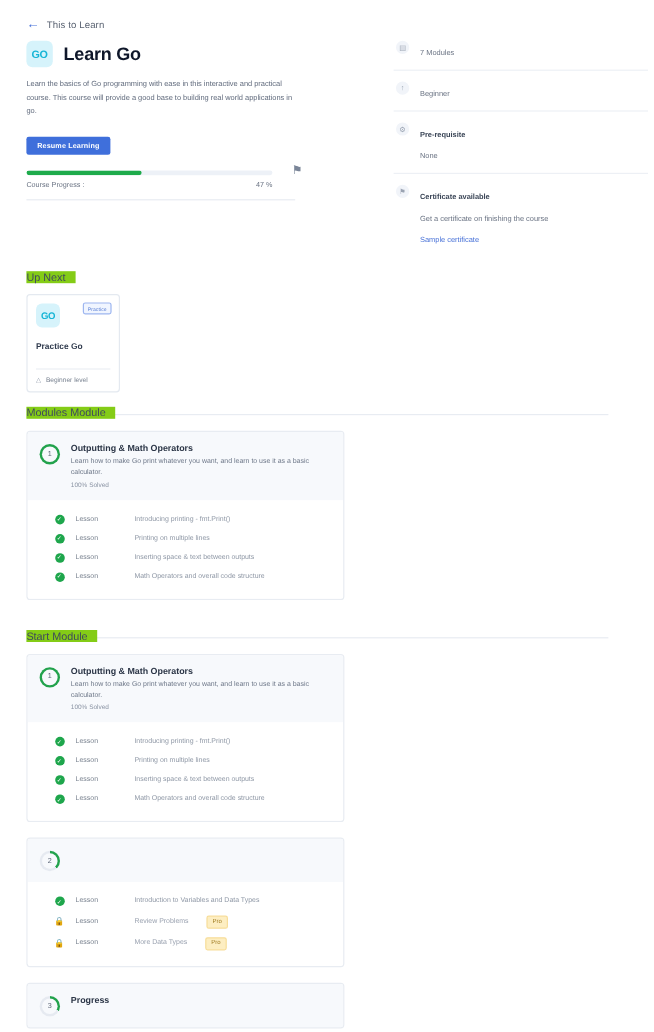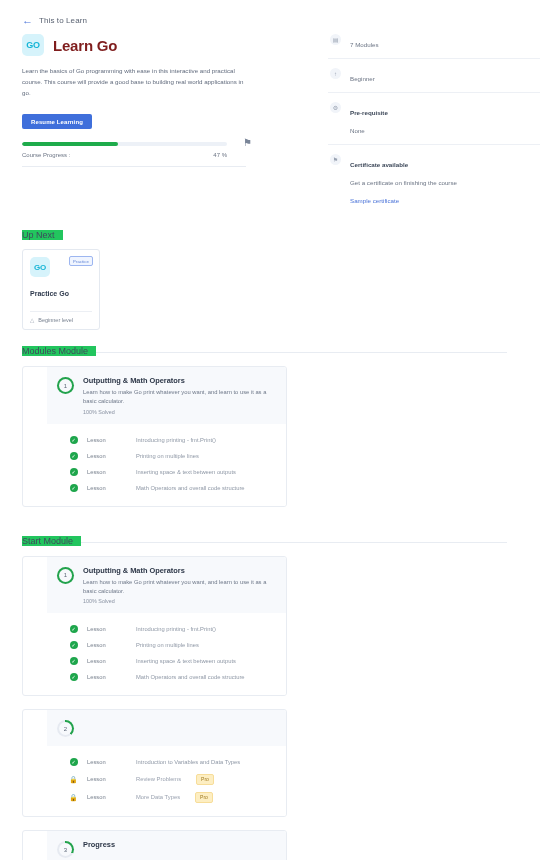--- a/index.html
+++ b/index.html
@@ -22,21 +22,21 @@
   .back-link .arrow { color: #4a73d8; font-size: 11px; line-height: 1; display:block; }
   .back-link .txt { font-size: 8px; color: #5a6372; letter-spacing: .1px; }
 
   
   .title-row { display: flex; align-items: center; gap: 9px; margin: 6px 0 10px 12px; }
   .go-logo {
     width: 22px; height: 22px; border-radius: 5px; background: #d6f3fb;
     display: flex; align-items: center; justify-content: center;
   }
   .go-logo .glyph { font-size: 9px; font-weight: bold; color: #17b5d6; letter-spacing: -.3px; font-family:"Liberation Sans",sans-serif; }
-  .course-title { font-size: 15px; font-weight: bold; color: #7f1d1d; letter-spacing: -.2px; }
+  .course-title { font-size: 15px; font-weight: bold; color: #0f172a; letter-spacing: -.2px; }
 
   
   .course-desc {
     margin: 0 0 11px 12px; width: 224px;
     font-size: 6.2px; line-height: 1.75; color: #616b7d;
   }
 
   
   .resume-btn {
     margin: 0 0 13px 12px; width: 70px; height: 15px;
@@ -65,21 +65,21 @@
   .info-strong { font-size: 6.2px; font-weight: bold; color: #3c4758; line-height: 1.55; }
   .info-plain { font-size: 6.2px; color: #6b7484; line-height: 1.6; }
   .info-link { font-size: 6.2px; color: #4a73d8; line-height: 1.6; cursor: pointer; }
 
   
   .section-head {
     font-size: 9px; color: #3f4a5c; margin: 16px 0 9px 12px;
   }
   .section-rule { border:none; border-top:1px solid #e8ecf2; margin: 0 0 0 12px; width: 485px; position:relative; top:-13px; }
   .sect-wrap { position: relative; }
-  .sect-wrap .section-head { position: relative; z-index: 2; background: #22c55e; display:inline-block; padding-right: 8px; }
+  .sect-wrap .section-head { position: relative; z-index: 2; background: #84cc16; display:inline-block; padding-right: 8px; margin-top: 12px; }
 
   
   .upnext-card {
     margin-left: 12px; width: 78px; border: 1px solid #e4e9f0; border-radius: 3px;
     background: #fff; padding: 7px 7px 6px 7px; position: relative;
   }
   .badge-practice {
     position: absolute; top: 6px; right: 6px;
     border: 1px solid #9db6f0; border-radius: 2px; background: #f0f5ff;
     color: #5a7fd4; font-size: 4.2px; padding: 1.5px 3px; letter-spacing: .1px;
@@ -87,21 +87,21 @@
   .upnext-logo { width: 20px; height: 20px; border-radius: 5px; background: #d6f3fb; display:flex; align-items:center; justify-content:center; margin-bottom: 13px; }
   .upnext-logo .glyph { font-size: 8px; font-weight: bold; color: #17b5d6; letter-spacing: -.3px; }
   .upnext-name { font-size: 7px; color: #2f3a4d; font-weight: 600; margin-bottom: 14px; }
   .upnext-foot { border-top: 1px solid #eceff4; padding-top: 5px; display: flex; align-items: center; gap: 4px; }
   .upnext-foot .lvl-ico { font-size: 5.5px; color: #99a2b1; }
   .upnext-foot .lvl-txt { font-size: 5.5px; color: #77808f; }
 
   
   .module-card {
     margin-left: 12px; width: 265px; border: 1px solid #e8ecf2; border-radius: 3px;
-    background: #fff; margin-bottom: 13px; overflow: hidden; padding-left: 24px;
+    background: #fff; margin-bottom: 13px; overflow: hidden;
   }
   .module-head { background: #f7f9fc; padding: 9px 10px 9px 10px; display: flex; gap: 9px; align-items: flex-start; }
   .ring {
     flex: 0 0 17px; width: 17px; height: 17px; border-radius: 50%;
     display: flex; align-items: center; justify-content: center;
     font-size: 6px; color: #5d6778; background: #fff; position: relative;
     margin-top: 1px;
   }
   .ring .inner { position: relative; z-index: 2; }
   .ring::before {

